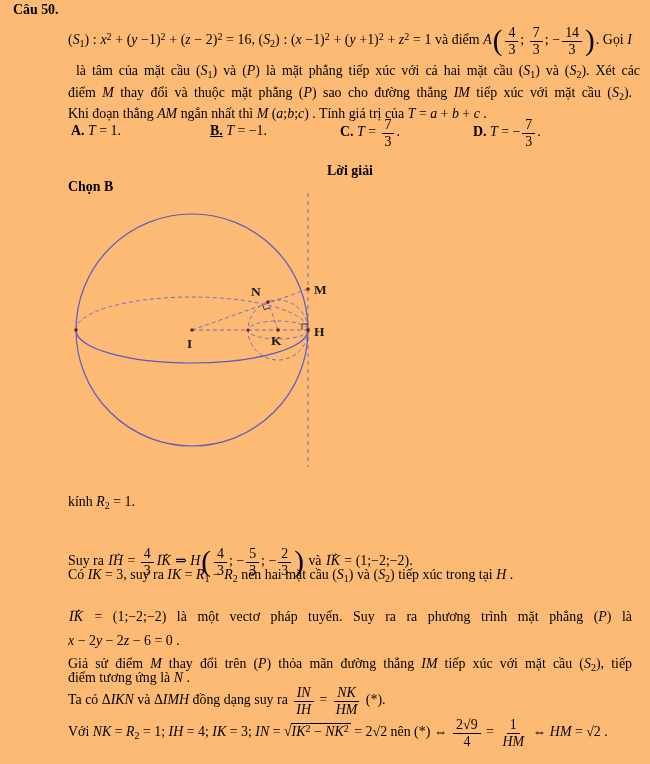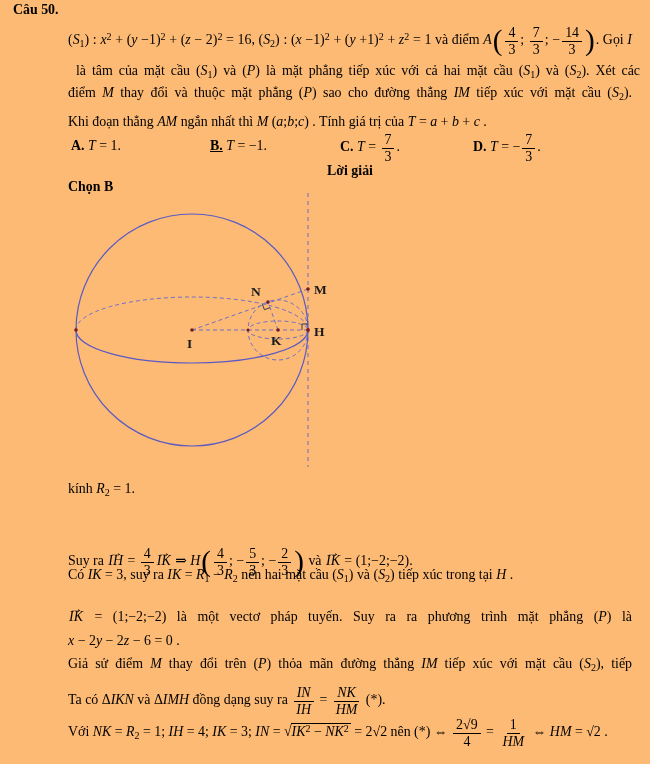--- a/index.html
+++ b/index.html
@@ -19,21 +19,21 @@
         margin:0 2px;line-height:1.12;text-align:center;}
   .frac .num{padding:0 3px;border-bottom:1px solid #000;display:block;}
   .frac .den{padding:0 3px;display:block;}
   .bp{font-size:2.1em;line-height:0;vertical-align:middle;position:relative;top:-0.04em;margin:0 1px;}
   .vec{display:inline-block;position:relative;font-style:italic;margin:0 1px;}
   .vec::before{content:"\2192";position:absolute;top:-0.85em;left:50%;
                transform:translateX(-50%) scaleX(1.45);font-size:0.7em;font-style:normal;}
   .sqrt{display:inline-block;white-space:nowrap;}
   .rsign{display:inline-block;transform:scaleY(1.12);margin-right:-1px;}
   .rad{border-top:1px solid #000;padding:0 2px 0 1px;text-align:center;}
-  .choicerow{position:absolute;left:0;top:132px;width:534px;height:34px;}
+  .choicerow{position:absolute;left:0;top:117px;width:534px;height:34px;}
   .choice{position:absolute;white-space:nowrap;line-height:20px;}
   svg text{font-family:"Liberation Serif","DejaVu Serif",serif;font-weight:bold;font-size:13.5px;}
 </style>
 </head>
 <body>
 
 <div id="page">
 
   <div class="qnum">Câu 50.</div>
 
@@ -42,21 +42,21 @@
         <span class="den">3</span>
       </span>; <span class="frac">
         <span class="num">7</span>
         <span class="den">3</span>
       </span>; −<span class="frac">
         <span class="num">14</span>
         <span class="den">3</span>
       </span><span class="bp">)</span>. Gọi <span class="it">I</span></div>
   <div class="ln just" style="top:61px;margin-left:8px;">là tâm của mặt cầu (<span class="it">S</span><span class="subs">1</span>) và (<span class="it">P</span>) là mặt phẳng tiếp xúc với cả hai mặt cầu (<span class="it">S</span><span class="subs">1</span>) và (<span class="it">S</span><span class="subs">2</span>). Xét các</div>
   <div class="ln just" style="top:83px;">điểm <span class="it">M</span> thay đổi và thuộc mặt phẳng (<span class="it">P</span>) sao cho đường thẳng <span class="it">IM</span> tiếp xúc với mặt cầu (<span class="it">S</span><span class="subs">2</span>).</div>
-  <div class="ln" style="top:104px;margin-top:8px;">Khi đoạn thẳng <span class="it">AM</span> ngắn nhất thì <span class="it">M</span> (<span class="it">a</span>;<span class="it">b</span>;<span class="it">c</span>) . Tính giá trị của <span class="it">T</span> = <span class="it">a</span> + <span class="it">b</span> + <span class="it">c</span> .</div>
+  <div class="ln" style="top:104px;">Khi đoạn thẳng <span class="it">AM</span> ngắn nhất thì <span class="it">M</span> (<span class="it">a</span>;<span class="it">b</span>;<span class="it">c</span>) . Tính giá trị của <span class="it">T</span> = <span class="it">a</span> + <span class="it">b</span> + <span class="it">c</span> .</div>
 
   <div class="choicerow">
     <span class="choice" style="left:71px;top:4px;"><span class="bd">A. </span><span class="it">T</span> = 1.</span>
     <span class="choice" style="left:210px;top:4px;"><span class="bd ul">B.</span> <span class="it">T</span> = −1.</span>
     <span class="choice" style="left:340px;top:0px;"><span class="bd">C. </span><span class="it">T</span> = <span class="frac">
           <span class="num">7</span>
           <span class="den">3</span>
         </span>.</span>
     <span class="choice" style="left:473px;top:0px;"><span class="bd">D. </span><span class="it">T</span> = −<span class="frac">
           <span class="num">7</span>
@@ -101,38 +101,39 @@
 
     <g fill="#1a1a1a">
       <text x="137" y="158">I</text>
       <text x="221" y="155">K</text>
       <text x="264" y="146">H</text>
       <text x="201" y="106">N</text>
       <text x="264" y="104">M</text>
     </g>
   </svg>
 
-  <div class="ln" style="top:479px;">kính <span class="it">R</span><span class="subs">2</span> = 1.</div>
+  <div class="ln" style="top:492px;">kính <span class="it">R</span><span class="subs">2</span> = 1.</div>
   <div class="ln" style="top:529px;margin-top:36px;">Có <span class="it">IK</span> = 3, suy ra <span class="it">IK</span> = <span class="it">R</span><span class="subs">1</span> − <span class="it">R</span><span class="subs">2</span> nên hai mặt cầu (<span class="it">S</span><span class="subs">1</span>) và (<span class="it">S</span><span class="subs">2</span>) tiếp xúc trong tại <span class="it">H</span> .</div>
   <div class="ln" style="top:546px;">Suy ra <span class="vec">IH</span> = <span class="frac">
         <span class="num">4</span>
         <span class="den">3</span>
       </span><span class="vec">IK</span> ⇒ <span class="it">H</span><span class="bp">(</span><span class="frac">
         <span class="num">4</span>
         <span class="den">3</span>
       </span>; −<span class="frac">
         <span class="num">5</span>
         <span class="den">3</span>
       </span>; −<span class="frac">
         <span class="num">2</span>
         <span class="den">3</span>
       </span><span class="bp">)</span> và <span class="vec">IK</span> = (1;−2;−2).</div>
   <div class="ln just" style="top:607px;"><span class="vec">IK</span> = (1;−2;−2) là một vectơ pháp tuyến. Suy ra ra phương trình mặt phẳng (<span class="it">P</span>) là</div>
   <div class="ln" style="top:631px;"><span class="it">x</span> − 2<span class="it">y</span> − 2<span class="it">z</span> − 6 = 0 .</div>
   <div class="ln just" style="top:654px;">Giả sử điểm <span class="it">M</span> thay đổi trên (<span class="it">P</span>) thỏa mãn đường thẳng <span class="it">IM</span> tiếp xúc với mặt cầu (<span class="it">S</span><span class="subs">2</span>), tiếp</div>
+  <div class="ln" style="top:668px;">điểm tương ứng là <span class="it">N</span> .</div>
   <div class="ln" style="top:685px;">Ta có Δ<span class="it">IKN</span> và Δ<span class="it">IMH</span> đồng dạng suy ra <span class="frac">
         <span class="num"><span class="it">IN</span></span>
         <span class="den"><span class="it">IH</span></span>
       </span> = <span class="frac">
         <span class="num"><span class="it">NK</span></span>
         <span class="den"><span class="it">HM</span></span>
       </span>  (*).</div>
   <div class="ln" style="top:717px;">Với <span class="it">NK</span> = <span class="it">R</span><span class="subs">2</span> = 1; <span class="it">IH</span> = 4; <span class="it">IK</span> = 3; <span class="it">IN</span> = <span class="sqrt"><span class="rsign">√</span><span class="rad"><span class="it">IK</span><span class="sup">2</span> − <span class="it">NK</span><span class="sup">2</span></span></span> = 2√2 nên (*) ⇔ <span class="frac">
         <span class="num">2√9</span>
         <span class="den">4</span>

